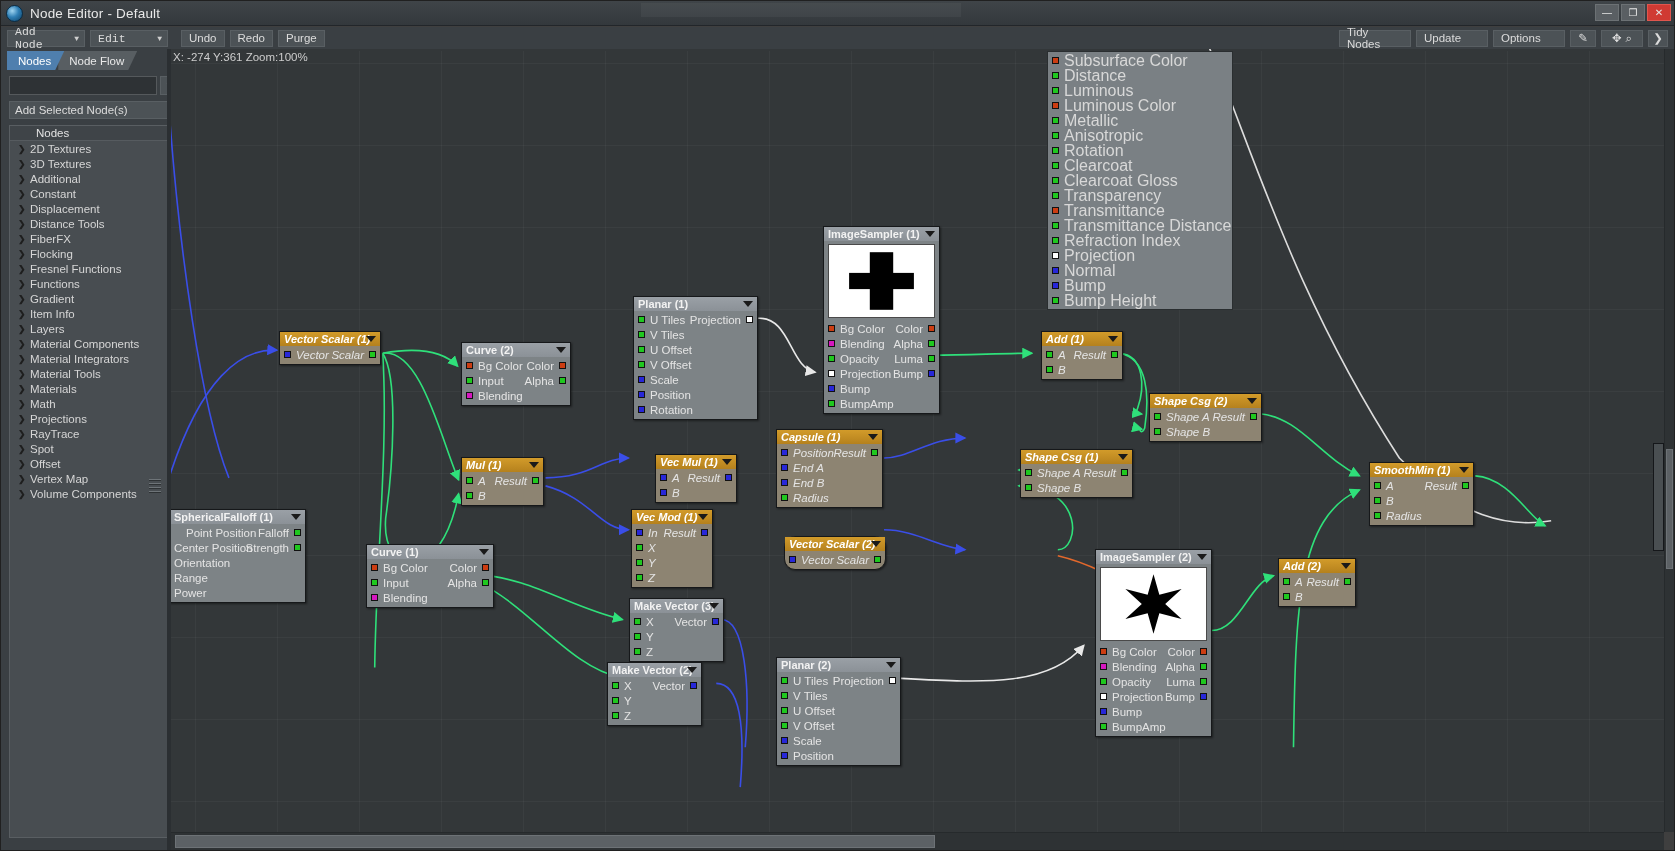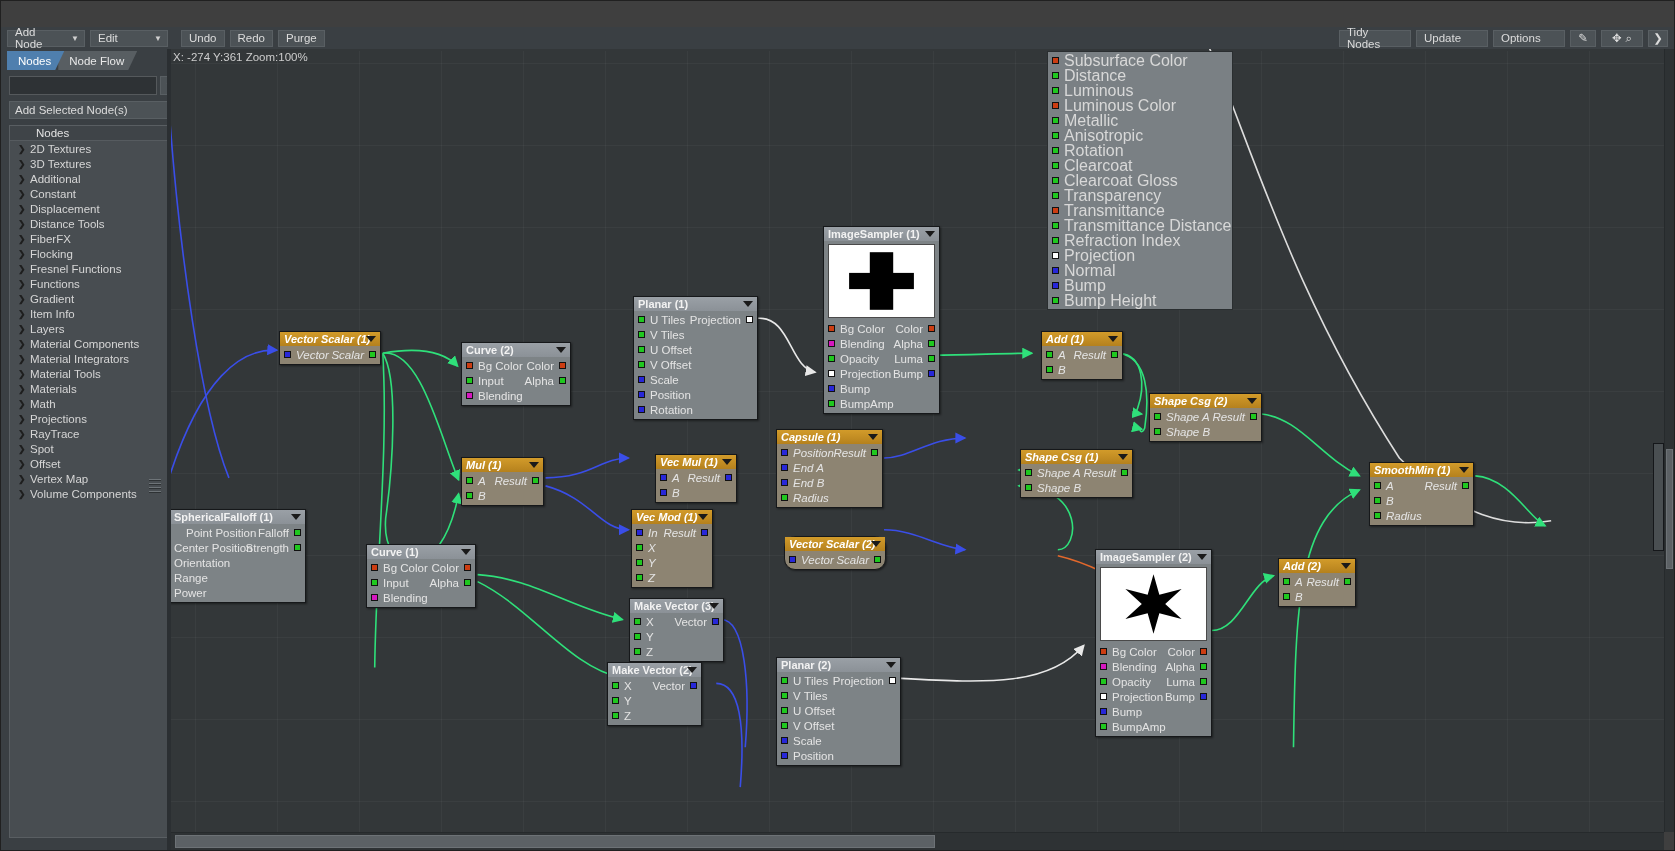--- a/index.html
+++ b/index.html
@@ -24,21 +24,21 @@
       font-size:10px; line-height:1; }
   #winbtns div.close { background:#d03a33; border-color:#e0564e; }
   #titlebar .ghost { position:absolute; left:640px; top:2px; width:320px; height:14px;
       background:rgba(255,255,255,.045); }
 
   
   #toolbar { position:absolute; left:0; top:26px; width:100%; height:22px;
       background:#3a3f43; display:flex; align-items:center; padding-left:6px; gap:5px; }
   .tbtn { height:17px; background:#4c5256; border:1px solid #595f63; color:#dcdcdc;
       font-size:11.5px; display:flex; align-items:center; padding:0 7px; }
-  .tbtn.dd { width:78px; justify-content:space-between; padding-right:5px;}
+  .tbtn.dd { width:78px; justify-content:space-between; padding-right:5px;font-family:Liberation Mono, monospace;}
   .tbtn.dd span.arrow { font-size:8px; color:#cfcfcf; margin-left:6px;}
   #toolbar-right { position:absolute; right:6px; top:0; height:22px; display:flex;
       align-items:center; gap:5px; }
   .tbtn.wide { width:72px; }
   .tbtn.icon { width:26px; justify-content:center; padding:0; }
 
   
   #leftpanel { position:absolute; left:0; top:48px; width:186px; bottom:0;
       background:#3a3f43; }
   #tabs { display:flex; height:21px; padding-left:6px; align-items:flex-end; }
@@ -121,20 +121,30 @@
   svg.links { position:absolute; left:0; top:0; width:100%; height:100%;
       pointer-events:none; z-index:5; overflow:visible; }
   .connector-stub { position:absolute; right:0; width:11px; background:#4a4f52;
       border:1px solid #15171a; z-index:12;}
 </style>
 </head>
 <body>
 
 <div id="app">
 
+  <div id="titlebar">
+    <div class="logo"></div>
+    <div class="ttl">Node Editor - Default</div>
+    <div class="ghost"></div>
+    <div id="winbtns">
+      <div>—</div>
+      <div>❐</div>
+      <div class="close">✕</div>
+    </div>
+  </div>
 
   <div id="toolbar">
     <div class="tbtn dd">
       <span>Add Node</span>
       <span class="arrow">▼</span>
     </div>
     <div class="tbtn dd">
       <span>Edit</span>
       <span class="arrow">▼</span>
     </div>
@@ -483,21 +493,21 @@
                 <span>Result</span>
                 <span class="port p-green"></span>
               </span>
             </div>
             <div class="prow">
               <span class="port p-green"></span>
               <span class="lbl">B</span>
             </div>
           </div>
         </div>
-        <div class="node grey" style="left: 195px; top: 495px; width: 110px;">
+        <div class="node grey" style="left: 195px; top: 495px; width: 128px;">
           <div class="title">
             <span>Curve (1)</span>
             <div class="tri"></div>
           </div>
           <div class="body">
             <div class="prow">
               <span class="port p-red"></span>
               <span class="lbl">Bg Color</span>
               <span class="out">
                 <span>Color</span>

